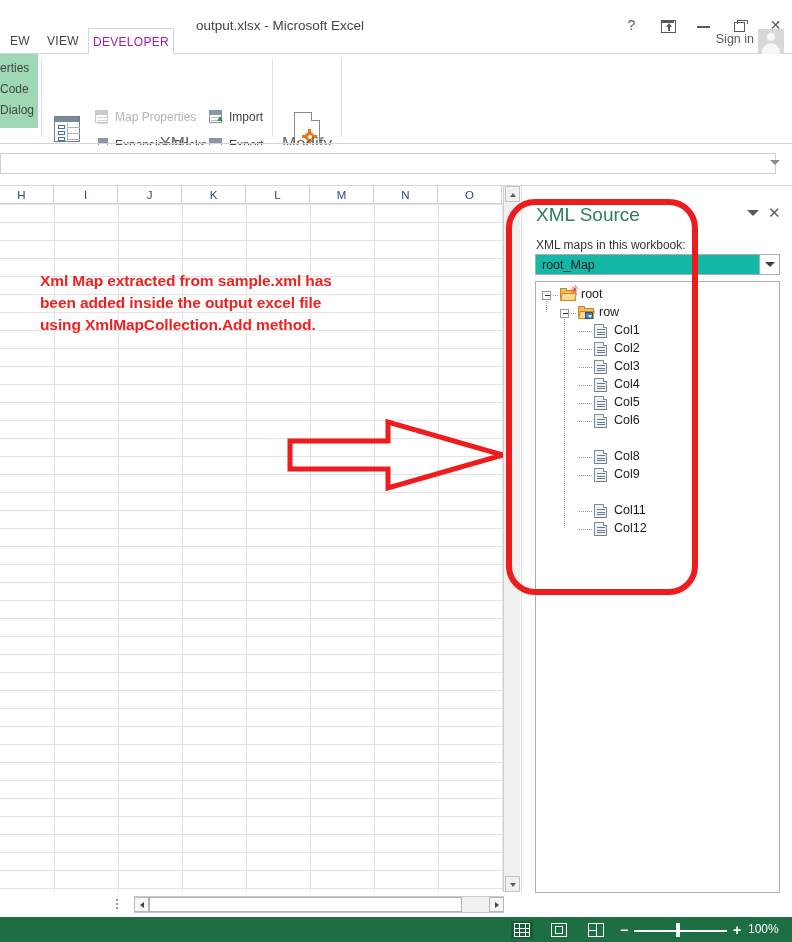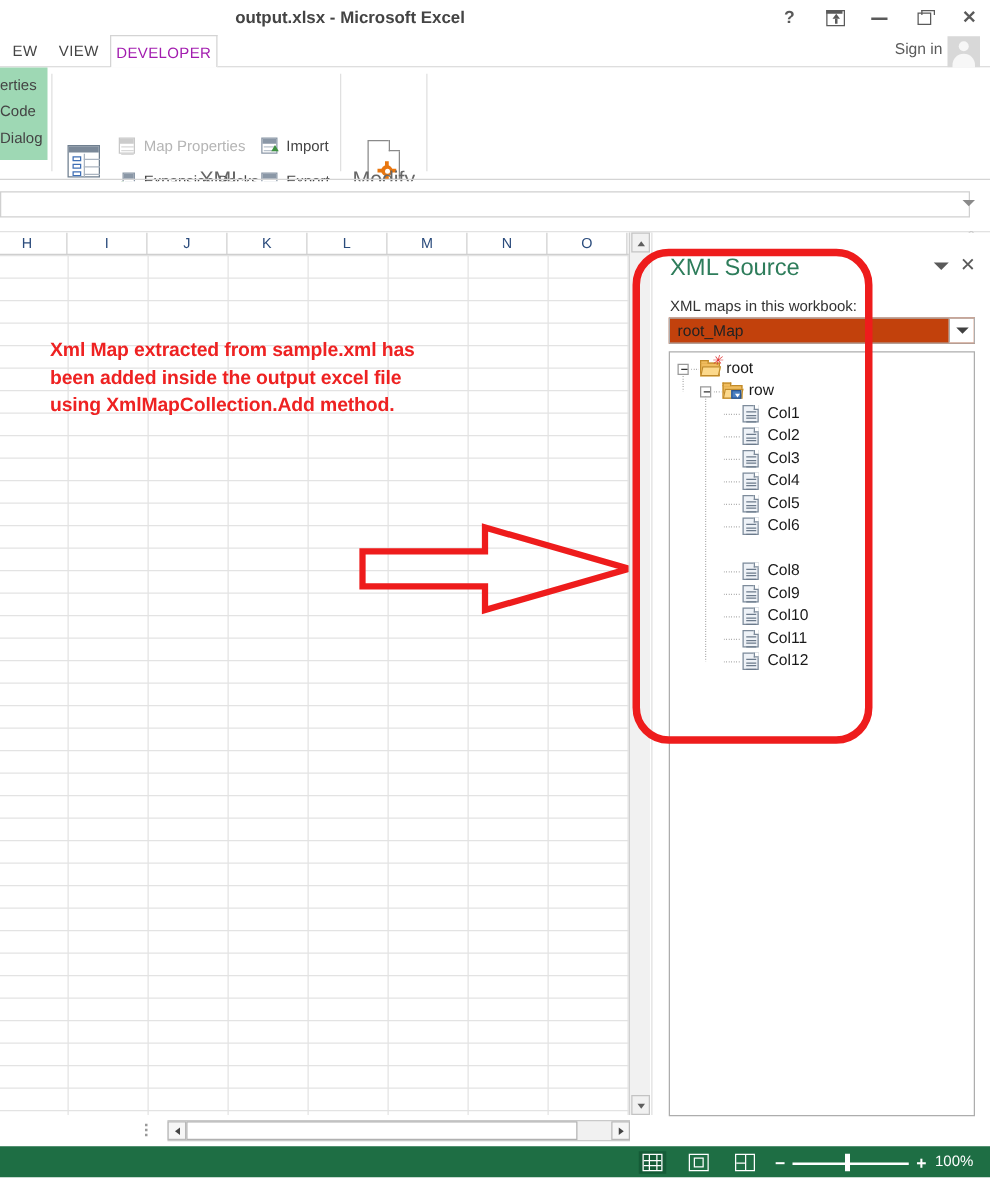--- a/index.html
+++ b/index.html
@@ -6,23 +6,22 @@
   html, body {
     width: 792px; height: 942px;
     font-family: "Liberation Sans", sans-serif;
     background: #ffffff;
     overflow: hidden;
   }
   #app { position: relative; width: 792px; height: 942px; }
 
   
   .titlebar {
-    position: absolute; left: 0; top: 0; width: 792px; height: 30px;
+    position: absolute; left: 0; top: 12px; width: 792px; height: 30px;
     background: #ffffff;
-    font-weight: bold;
   }
   .title-text {
     position: absolute; left: 0; top: 6px; width: 560px;
     text-align: center; font-size: 13.5px; color: #444444;
   }
   .win-btns {
     position: absolute; right: 8px; top: 5px;
     display: flex; align-items: center; gap: 19px;
   }
   .win-btn {
@@ -272,21 +271,21 @@
     content: ""; position: absolute; left: 1px; top: 3px;
     border-left: 6px solid transparent; border-right: 6px solid transparent;
     border-top: 6px solid #5a5a5a;
   }
   .tp-close { right: 10px; width: 14px; height: 14px; font-size: 15px; color: #5a5a5a; line-height: 12px; }
   .tp-sublabel {
     position: absolute; left: 14px; top: 52px; font-size: 12px; color: #333333;
   }
   .tp-select {
     position: absolute; left: 13px; top: 68px; width: 245px; height: 21px;
-    border: 1px solid #adadad; background: #c2410c;
+    border: 1px solid #adadad; background: #14b8a6;
   }
   .tp-select .val {
     position: absolute; left: 6px; top: 3px; font-size: 12.5px; color: #222222;
   }
   .tp-select .btn {
     position: absolute; right: 0; top: 0; width: 20px; height: 19px;
     border-left: 1px solid #adadad; background: #ffffff;
   }
   .tp-select .btn::before {
     content: ""; position: absolute; left: 5px; top: 7px;
@@ -749,31 +748,20 @@
           <span class="dotline-h" style="left: 43px; width: 13px;"></span>
           <span class="elemicon" style="left: 58px;">
             <i class="fold2"></i>
             <i class="ln" style="top:4px"></i>
             <i class="ln" style="top:6.5px"></i>
             <i class="ln" style="top:9px"></i>
             <i class="ln" style="top:11.5px"></i>
           </span>
           <span class="tlabel" style="left: 78px;">Col9</span>
         </div>
-        <div class="tnode" style="top: 202px; left: 0px; width: 243px;">
-          <span class="dotline-h" style="left: 43px; width: 13px;"></span>
-          <span class="elemicon" style="left: 58px;">
-            <i class="fold2"></i>
-            <i class="ln" style="top:4px"></i>
-            <i class="ln" style="top:6.5px"></i>
-            <i class="ln" style="top:9px"></i>
-            <i class="ln" style="top:11.5px"></i>
-          </span>
-          <span class="tlabel" style="left: 78px;">Col10</span>
-        </div>
         <div class="tnode" style="top: 220px; left: 0px; width: 243px;">
           <span class="dotline-h" style="left: 43px; width: 13px;"></span>
           <span class="elemicon" style="left: 58px;">
             <i class="fold2"></i>
             <i class="ln" style="top:4px"></i>
             <i class="ln" style="top:6.5px"></i>
             <i class="ln" style="top:9px"></i>
             <i class="ln" style="top:11.5px"></i>
           </span>
           <span class="tlabel" style="left: 78px;">Col11</span>

